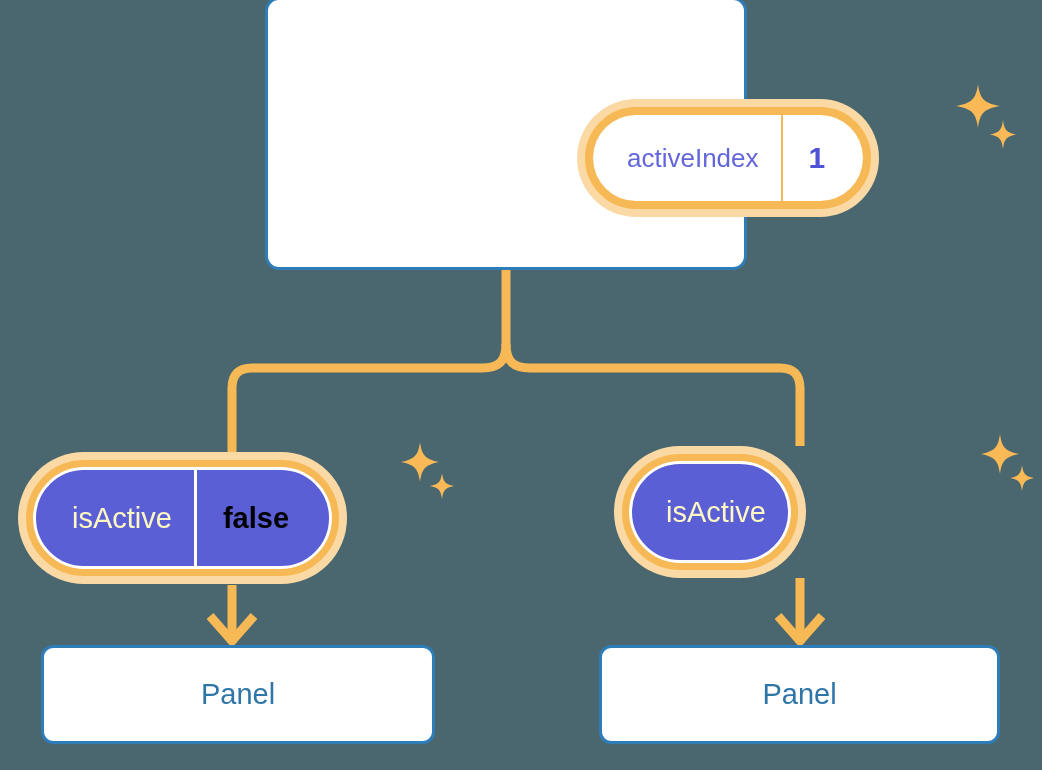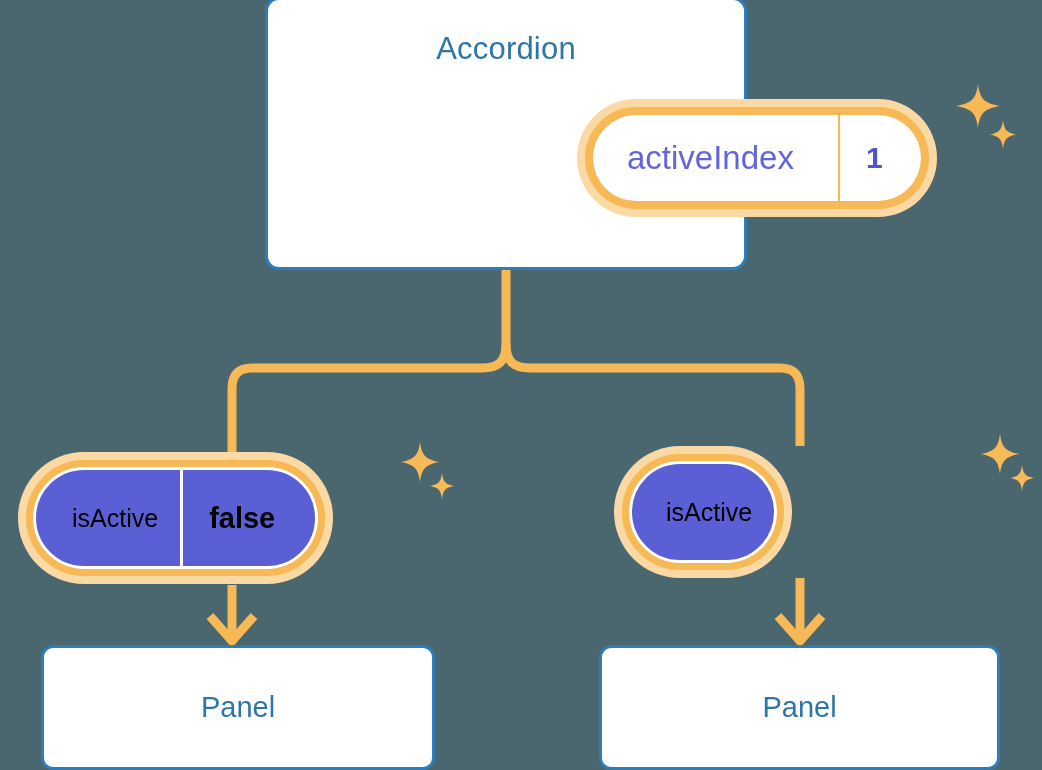--- a/index.html
+++ b/index.html
@@ -63,38 +63,38 @@
   .pill-key, .pill-val {
     display:flex;
     align-items:center;
     justify-content:center;
     white-space:nowrap;
   }
 
   
   .pill-light .pill-body { background:#ffffff; }
   .pill-light .pill-key {
-    color:#6366da; font-size:33px; font-weight:400;
-    padding:0 44px 0 34px;
+    color:#6366da; font-size:26px; font-weight:400;
+    padding:0 22px 0 34px;
   }
   .pill-light .pill-val {
     color:#4f52d4; font-size:30px; font-weight:700;
     padding:0 38px 0 26px;
     border-left:2px solid #f7b955;
   }
 
   
   .pill-solid .pill-inner { border-width:7px; }
   .pill-solid .pill-body {
     background:#5b5fd6;
     border:3px solid #ffffff;
     border-radius:999px;
   }
   .pill-solid .pill-key {
-    color:#000000; font-size:25px; font-weight:400;
+    color:#fef9c3; font-size:29px; font-weight:400;
     padding:0 24px 0 32px;
   }
   .pill-solid .pill-val {
     color:#000000; font-size:29px; font-weight:700;
     padding:0 34px 0 24px;
     border-left:3px solid #ffffff;
   }
 
   #pill-active-index { position:absolute; left:309px; top:99px; }
   #pill-active-index .pill-key,
@@ -115,21 +115,21 @@
   #sparkles-right { left:978px; top:432px; }
 
   
   .panel-box {
     background:#ffffff;
     border:3px solid #2e7db8;
     border-radius:12px;
     display:flex;
     align-items:center;
     justify-content:center;
-    height:125px;
+    height:99px;
   }
   .panel-label { color:#2e75a8; font-size:29px; font-weight:400; line-height:1; }
   #panel-left  { left:41px;  top:645px; width:394px; }
   #panel-right { left:599px; top:645px; width:401px; }
 </style>
 </head>
 <body>
 
 <div id="stage">
 
@@ -141,21 +141,20 @@
     <path d="M506,344 C506,362 514,368 530,368 L780,368 Q800,368 800,388 L800,446" fill="none" stroke="#f7b955" stroke-width="9" stroke-linecap="butt"></path>
 
     <path d="M232,585 L232,643" fill="none" stroke="#f7b955" stroke-width="9" stroke-linecap="butt"></path>
     <path d="M210,616 L232,641 L254,616" fill="none" stroke="#f7b955" stroke-width="9" stroke-linecap="butt" stroke-linejoin="miter"></path>
 
     <path d="M800,578 L800,643" fill="none" stroke="#f7b955" stroke-width="9" stroke-linecap="butt"></path>
     <path d="M778,616 L800,641 L822,616" fill="none" stroke="#f7b955" stroke-width="9" stroke-linecap="butt" stroke-linejoin="miter"></path>
   </svg>
 
   <div id="accordion-card" class="node card">
-    <div class="card-title">Accordion</div>
 
     <div id="pill-active-index" class="pill-wrap">
       <div class="pill pill-light">
         <div class="pill-inner">
           <div class="pill-body">
             <div class="pill-key">activeIndex</div>
             <div class="pill-val">1</div>
           </div>
         </div>
       </div>

